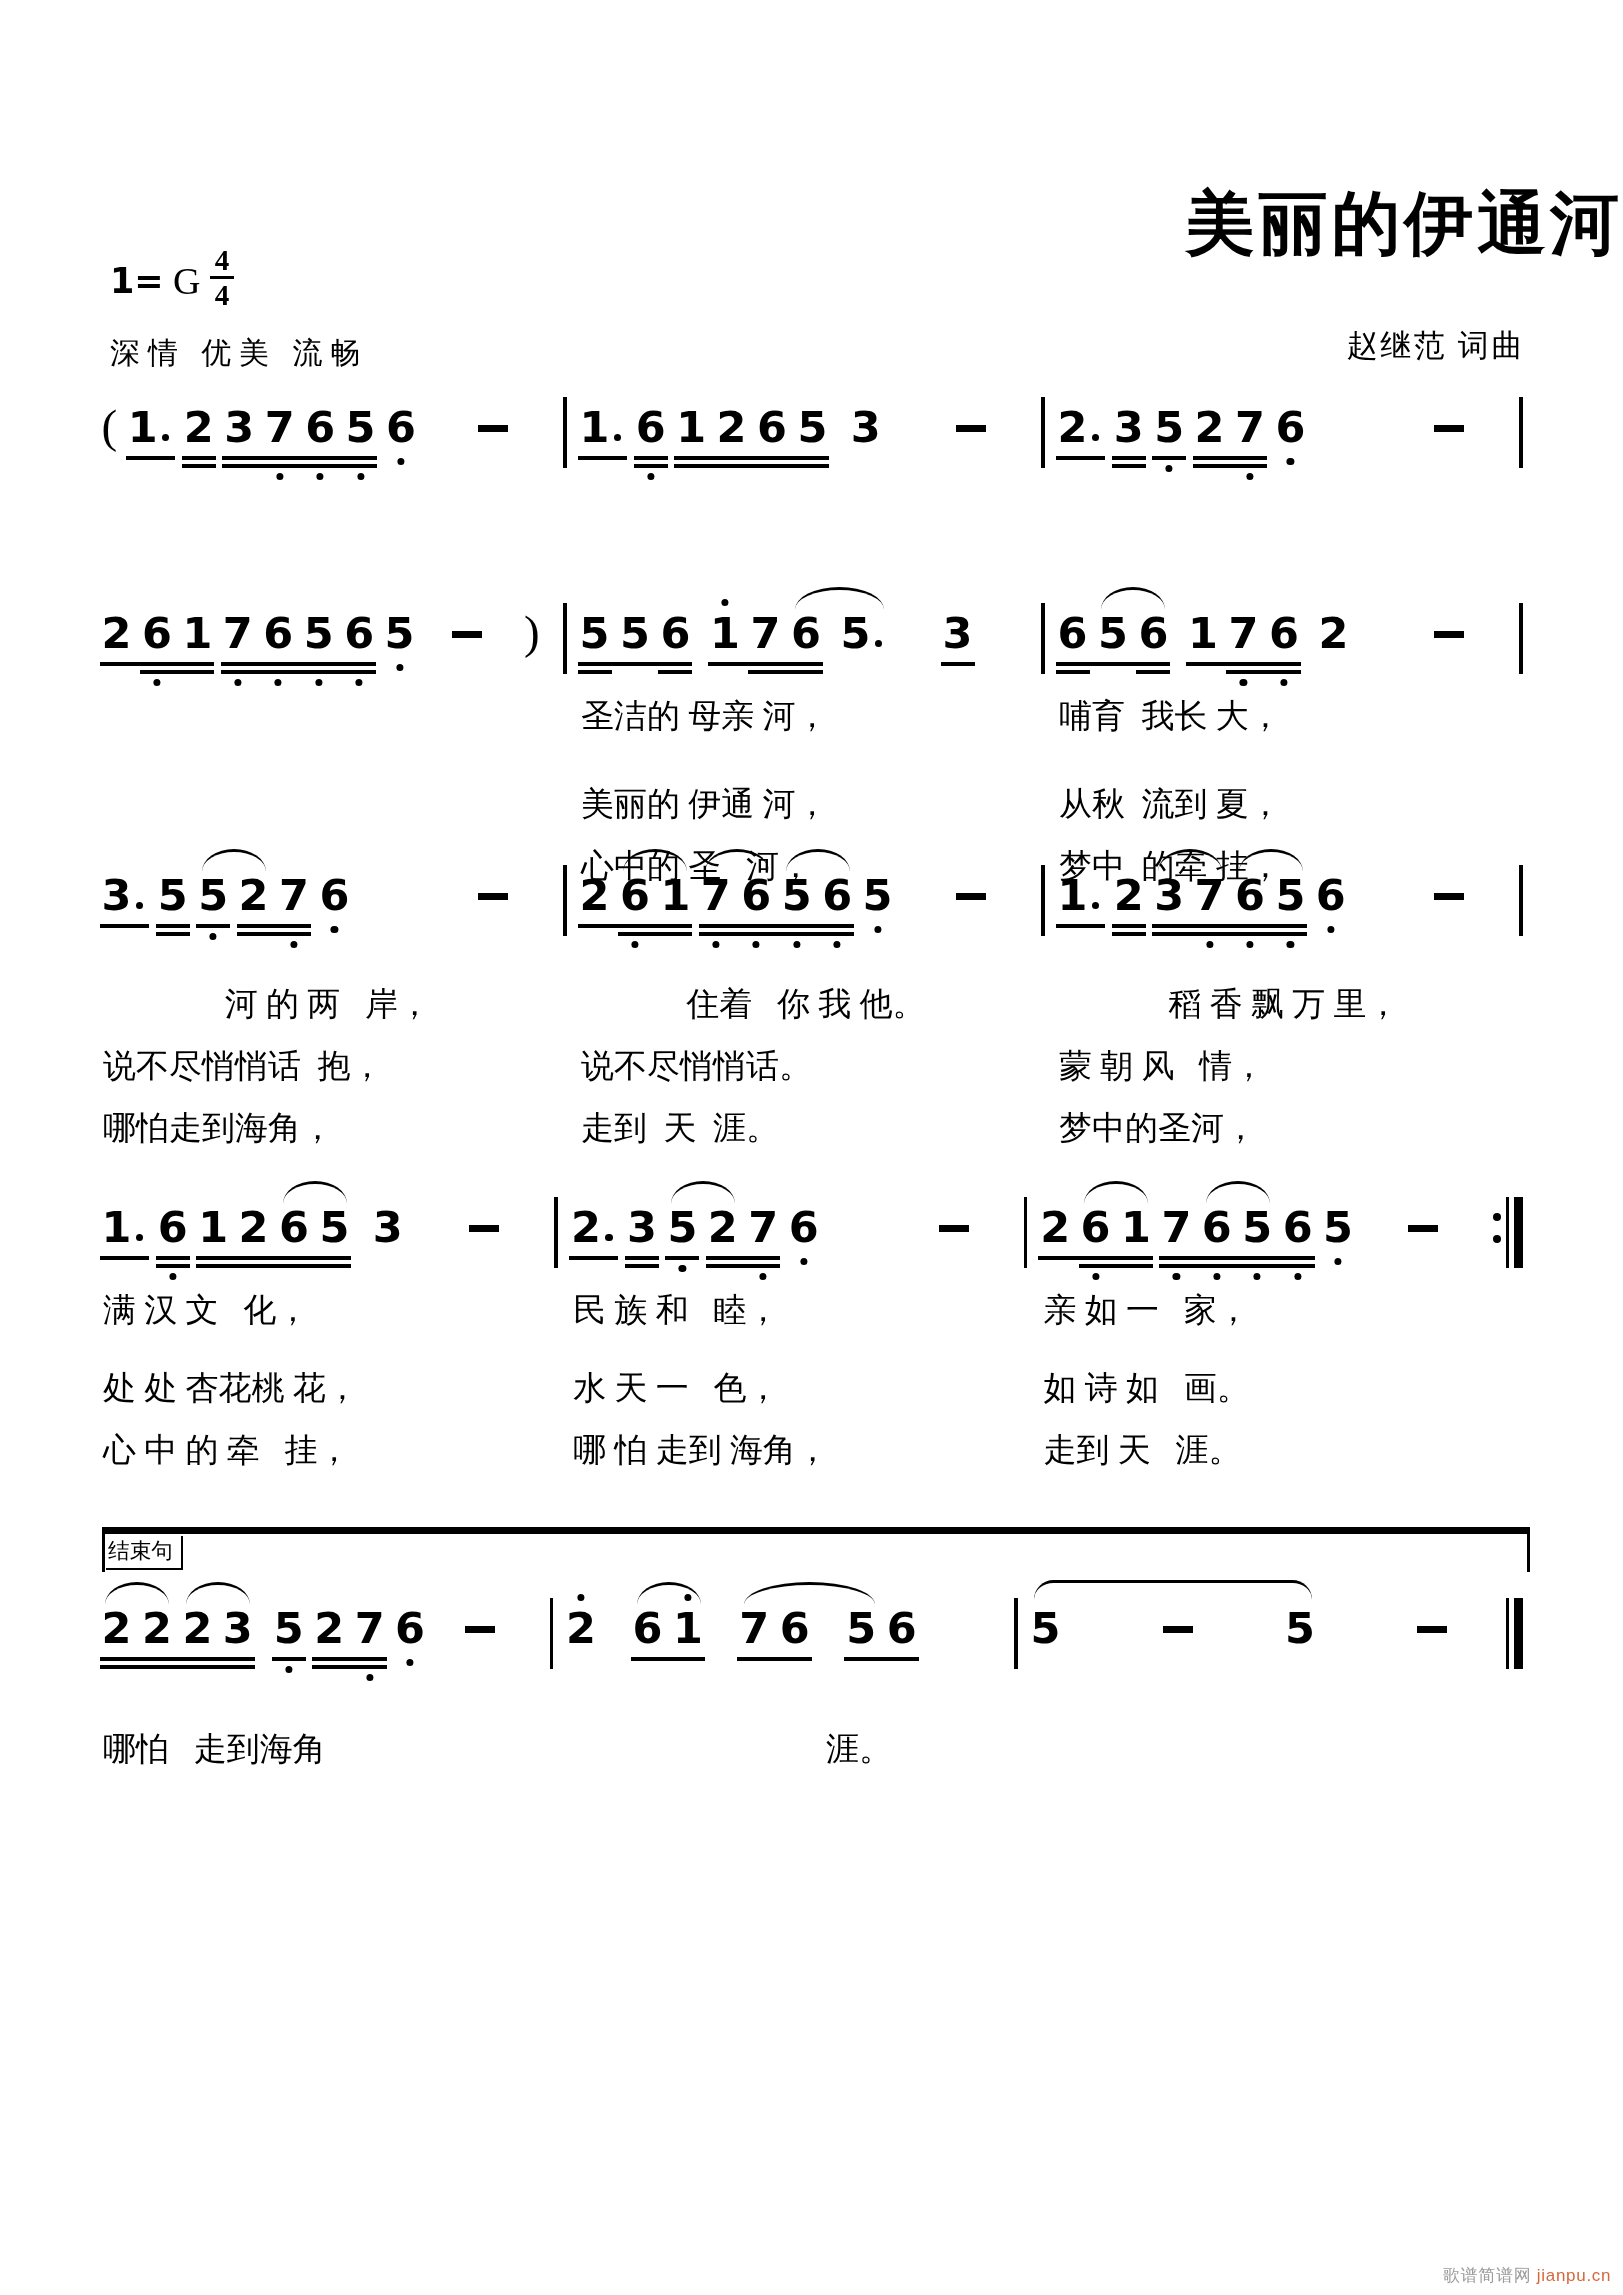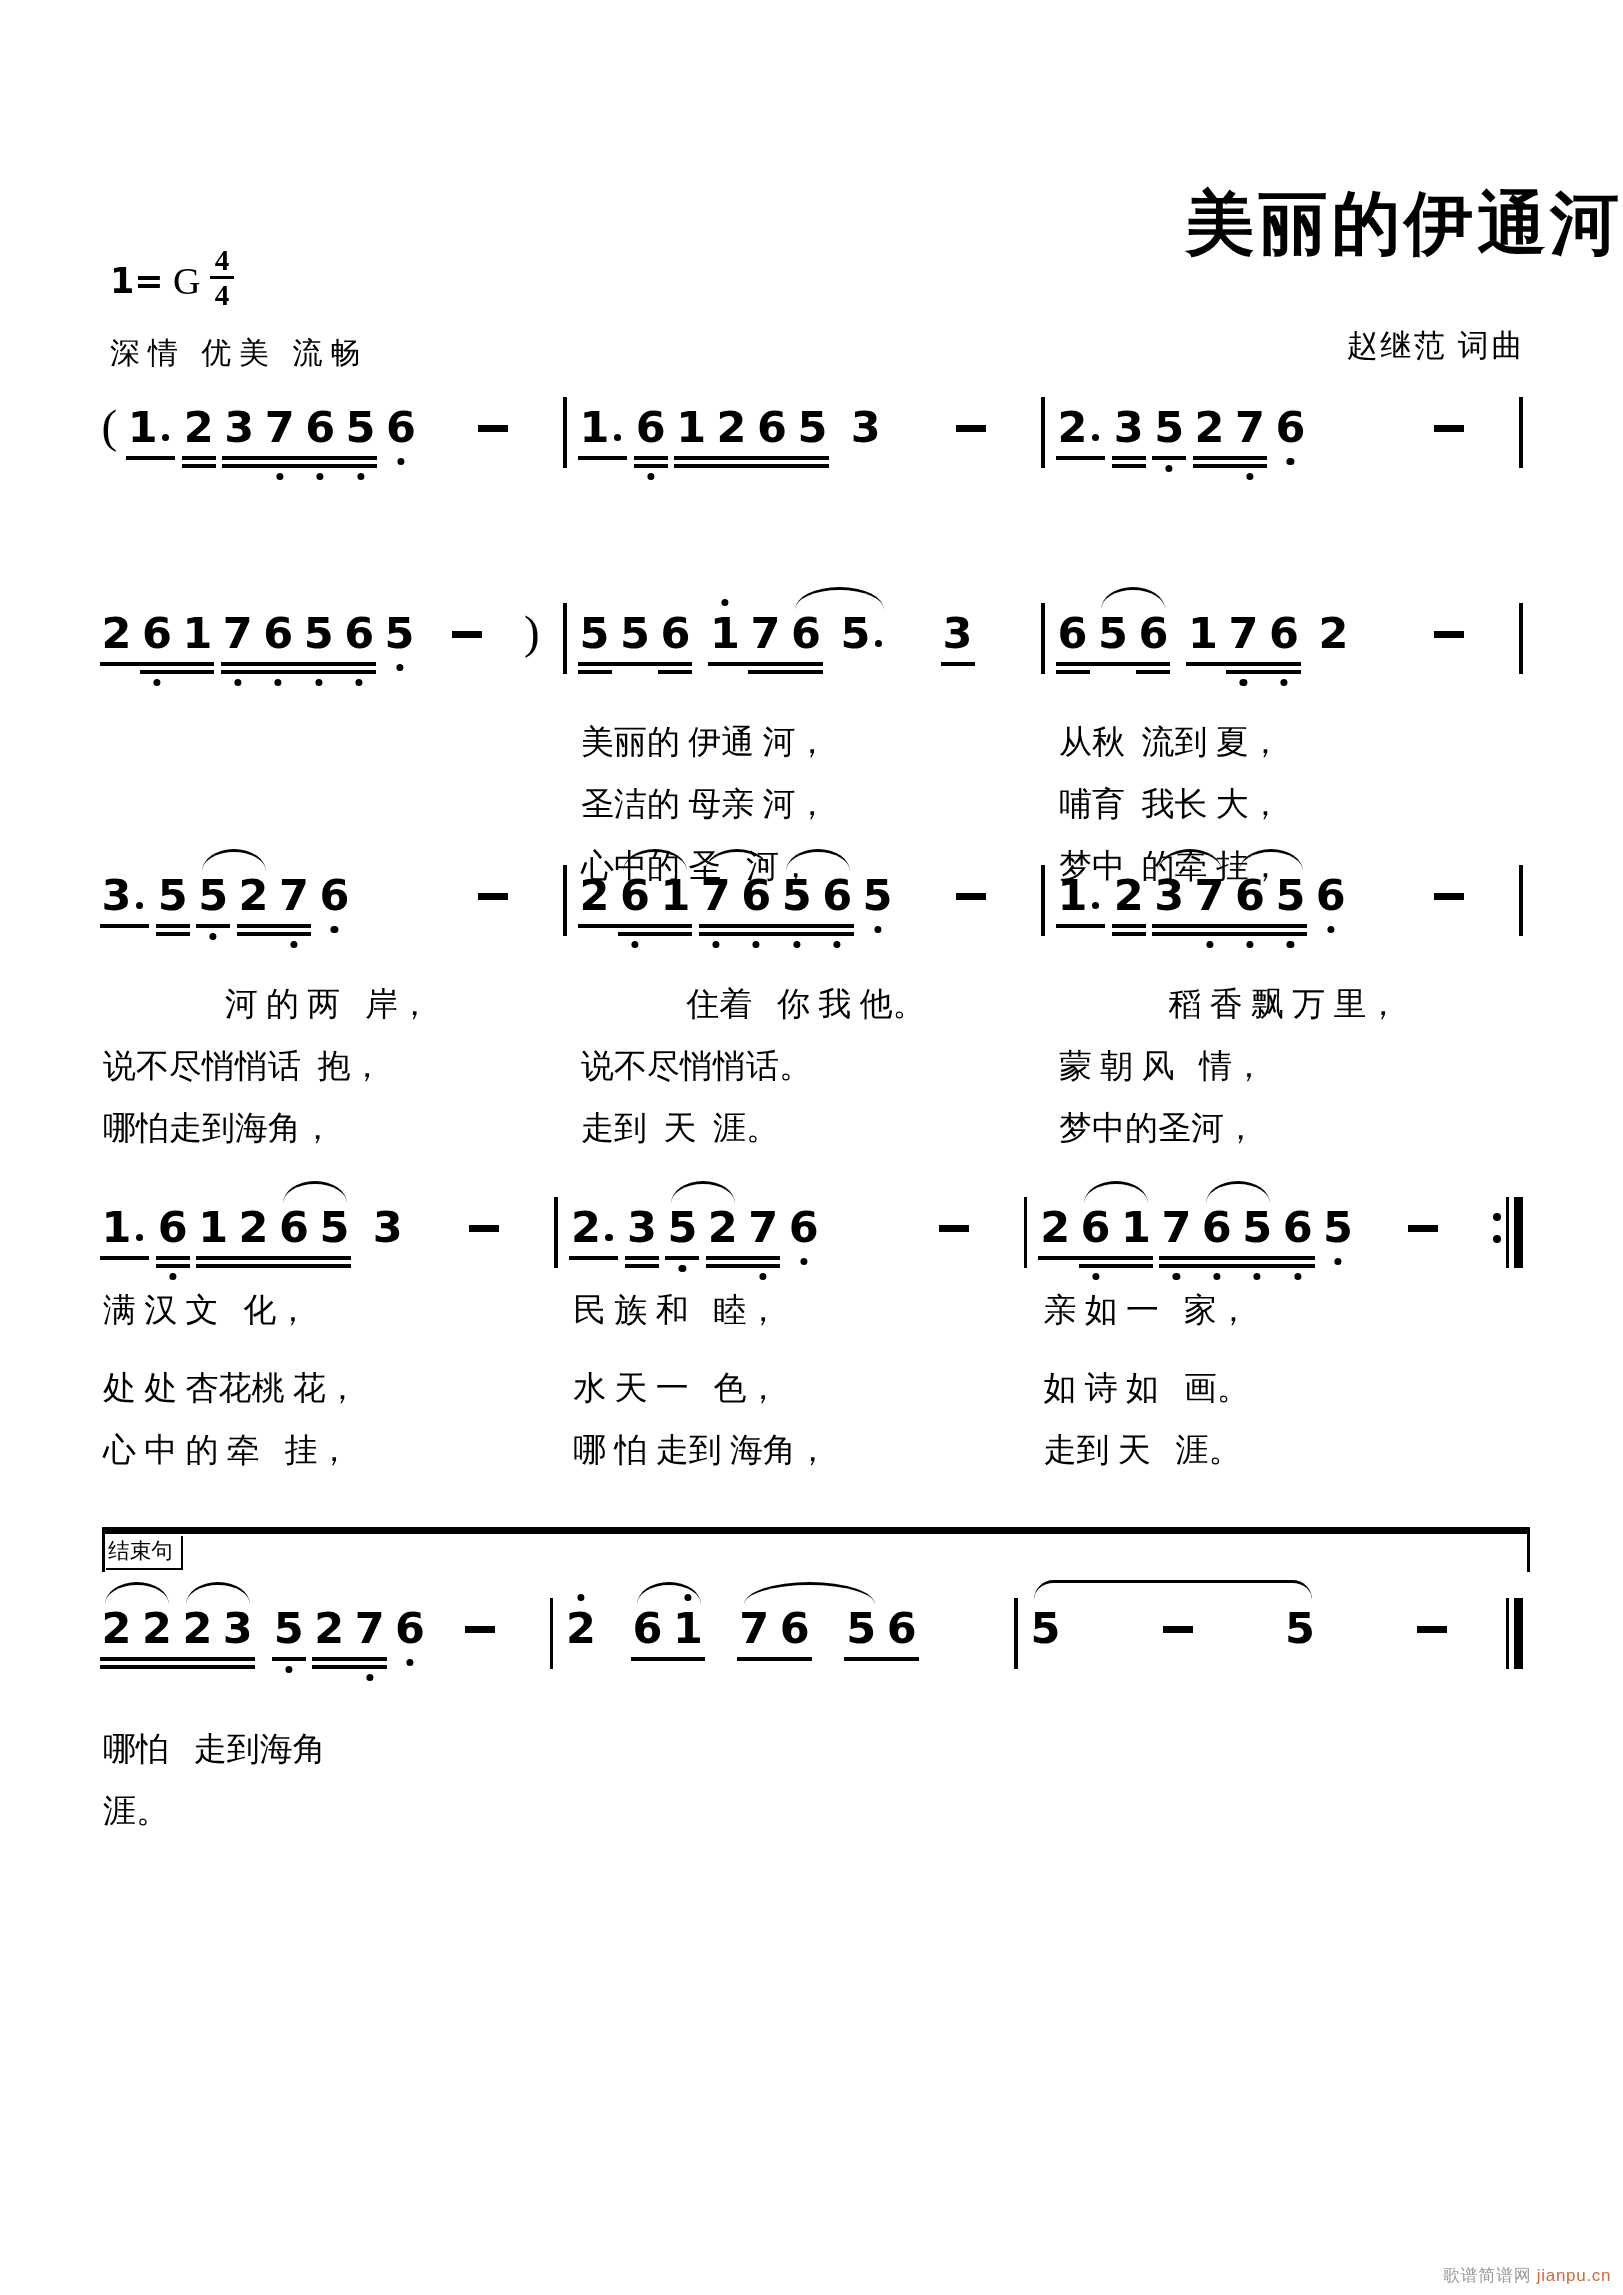--- a/index.html
+++ b/index.html
@@ -323,34 +323,34 @@
             <span class="tok uu0" style="margin-left: 9.2px;">
               <span class="num" style="color: rgb(0, 0, 0);">2</span>
             </span>
             <span class="tok dash push"></span>
             <div class="slur" style="left: 46px; width: 64px;"></div>
           </div>
           <span class="barwrap">
             <i class="bline"></i>
           </span>
         </div>
+        <div class="lyr">
+          <div class="lyr-cell"></div>
+          <div class="bspace" style="width: 24px;"></div>
+          <div class="lyr-cell">圣洁的 母亲 河，</div>
+          <div class="bspace" style="width: 24px;"></div>
+          <div class="lyr-cell">哺育  我长 大，</div>
+          <div class="bspace" style="width: 24px;"></div>
+        </div>
         <div class="lyr" style="margin-top: 26px;">
           <div class="lyr-cell"></div>
           <div class="bspace" style="width: 24px;"></div>
           <div class="lyr-cell">美丽的 伊通 河，</div>
           <div class="bspace" style="width: 24px;"></div>
           <div class="lyr-cell">从秋  流到 夏，</div>
-          <div class="bspace" style="width: 24px;"></div>
-        </div>
-        <div class="lyr">
-          <div class="lyr-cell"></div>
-          <div class="bspace" style="width: 24px;"></div>
-          <div class="lyr-cell">圣洁的 母亲 河，</div>
-          <div class="bspace" style="width: 24px;"></div>
-          <div class="lyr-cell">哺育  我长 大，</div>
           <div class="bspace" style="width: 24px;"></div>
         </div>
         <div class="lyr">
           <div class="lyr-cell"></div>
           <div class="bspace" style="width: 24px;"></div>
           <div class="lyr-cell">心中的 圣   河，</div>
           <div class="bspace" style="width: 24px;"></div>
           <div class="lyr-cell">梦中  的牵 挂，</div>
           <div class="bspace" style="width: 24px;"></div>
         </div>
@@ -776,21 +776,21 @@
               <span class="num" style="color: rgb(0, 0, 0);">5</span>
             </span>
             <span class="tok dash"></span>
             <div class="slur wide" style="left: 5.9px; width: 278px;"></div>
           </div>
           <span class="barwrap">
             <i class="bline"></i>
             <i class="bline thick"></i>
           </span>
         </div>
-        <div class="lyr" style="margin-top: 38px; flex-direction: column;">
+        <div class="lyr" style="margin-top: 38px;">
           <div class="lyr-cell">哪怕   走到海角</div>
           <div class="bspace" style="width: 24px;"></div>
           <div class="bspace" style="width: 24px;"></div>
           <div class="lyr-cell">涯。</div>
           <div class="bspace" style="width: 36px;"></div>
         </div>
       </div>
     </div>
 
   <div id="watermark">

